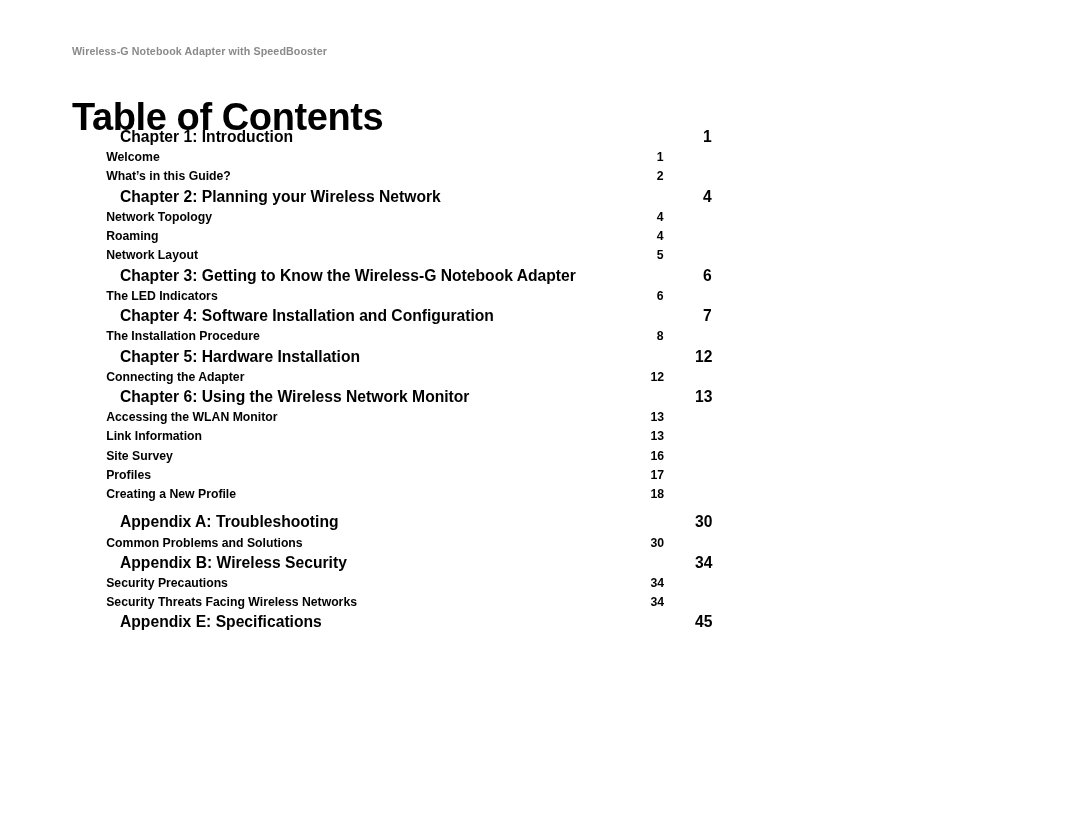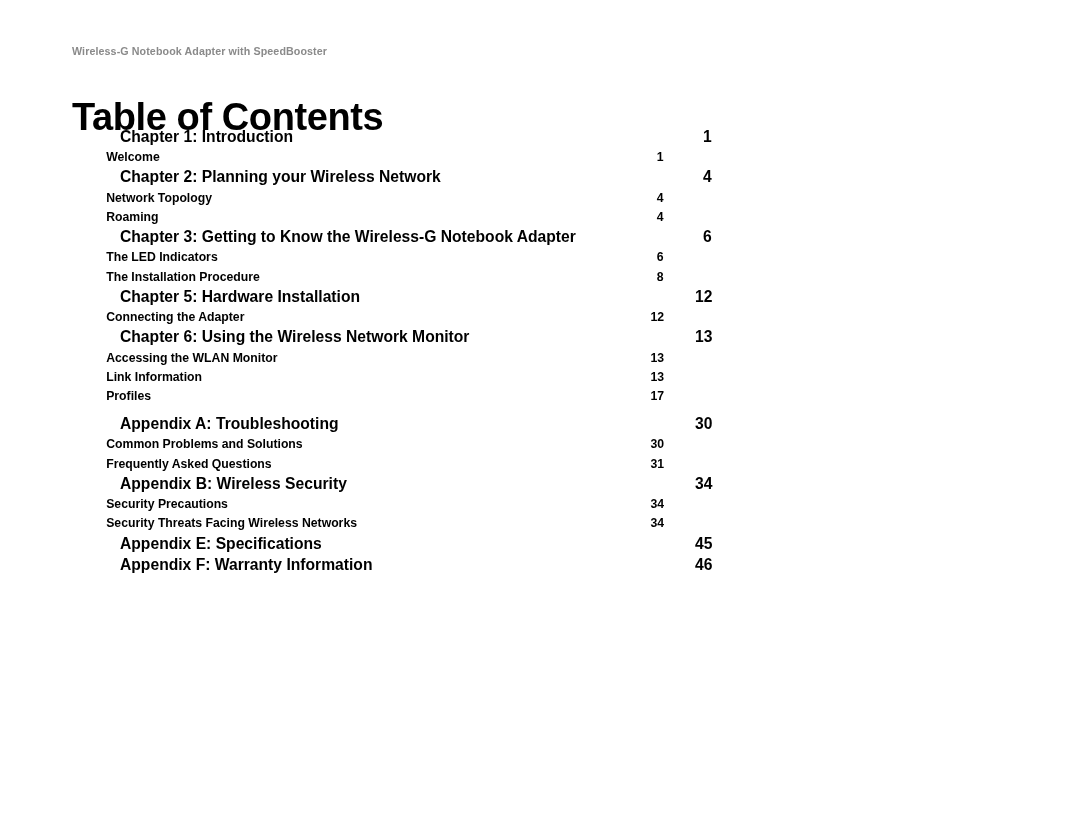--- a/index.html
+++ b/index.html
@@ -102,35 +102,38 @@
 
 <div class="page">
 
   <div class="running-header">Wireless-G Notebook Adapter with SpeedBooster</div>
 
   <h1 class="doc-title">Table of Contents</h1>
 
   <div class="toc">
       <div class="toc-row lvl1"><span class="label">Chapter 1: Introduction</span><span class="page-num">1</span></div>
       <div class="toc-row lvl2"><span class="label">Welcome</span><span class="page-num">1</span></div>
+      <div class="toc-row lvl2"><span class="label">What’s in this Guide?</span><span class="page-num">2</span></div>
       <div class="toc-row lvl1"><span class="label">Chapter 2: Planning your Wireless Network</span><span class="page-num">4</span></div>
       <div class="toc-row lvl2"><span class="label">Network Topology</span><span class="page-num">4</span></div>
       <div class="toc-row lvl2"><span class="label">Roaming</span><span class="page-num">4</span></div>
+      <div class="toc-row lvl2"><span class="label">Network Layout</span><span class="page-num">5</span></div>
       <div class="toc-row lvl1"><span class="label">Chapter 3: Getting to Know the Wireless-G Notebook Adapter</span><span class="page-num">6</span></div>
       <div class="toc-row lvl2"><span class="label">The LED Indicators</span><span class="page-num">6</span></div>
+      <div class="toc-row lvl1"><span class="label">Chapter 4: Software Installation and Configuration</span><span class="page-num">7</span></div>
       <div class="toc-row lvl2"><span class="label">The Installation Procedure</span><span class="page-num">8</span></div>
       <div class="toc-row lvl1"><span class="label">Chapter 5: Hardware Installation</span><span class="page-num">12</span></div>
       <div class="toc-row lvl2"><span class="label">Connecting the Adapter</span><span class="page-num">12</span></div>
       <div class="toc-row lvl1"><span class="label">Chapter 6: Using the Wireless Network Monitor</span><span class="page-num">13</span></div>
       <div class="toc-row lvl2"><span class="label">Accessing the WLAN Monitor</span><span class="page-num">13</span></div>
       <div class="toc-row lvl2"><span class="label">Link Information</span><span class="page-num">13</span></div>
+      <div class="toc-row lvl2"><span class="label">Site Survey</span><span class="page-num">16</span></div>
       <div class="toc-row lvl2"><span class="label">Profiles</span><span class="page-num">17</span></div>
+      <div class="toc-row lvl2"><span class="label">Creating a New Profile</span><span class="page-num">18</span></div>
       <div class="toc-row lvl1 gap-before"><span class="label">Appendix A: Troubleshooting</span><span class="page-num">30</span></div>
       <div class="toc-row lvl2"><span class="label">Common Problems and Solutions</span><span class="page-num">30</span></div>
-      <div class="toc-row lvl2"><span class="label">Frequently Asked Questions</span><span class="page-num">31</span></div>
       <div class="toc-row lvl1"><span class="label">Appendix B: Wireless Security</span><span class="page-num">34</span></div>
       <div class="toc-row lvl2"><span class="label">Security Precautions</span><span class="page-num">34</span></div>
       <div class="toc-row lvl2"><span class="label">Security Threats Facing Wireless Networks</span><span class="page-num">34</span></div>
       <div class="toc-row lvl1"><span class="label">Appendix E: Specifications</span><span class="page-num">45</span></div>
-      <div class="toc-row lvl1"><span class="label">Appendix F: Warranty Information</span><span class="page-num">46</span></div>
     </div>
 
 </div>
 
 </body></html>

